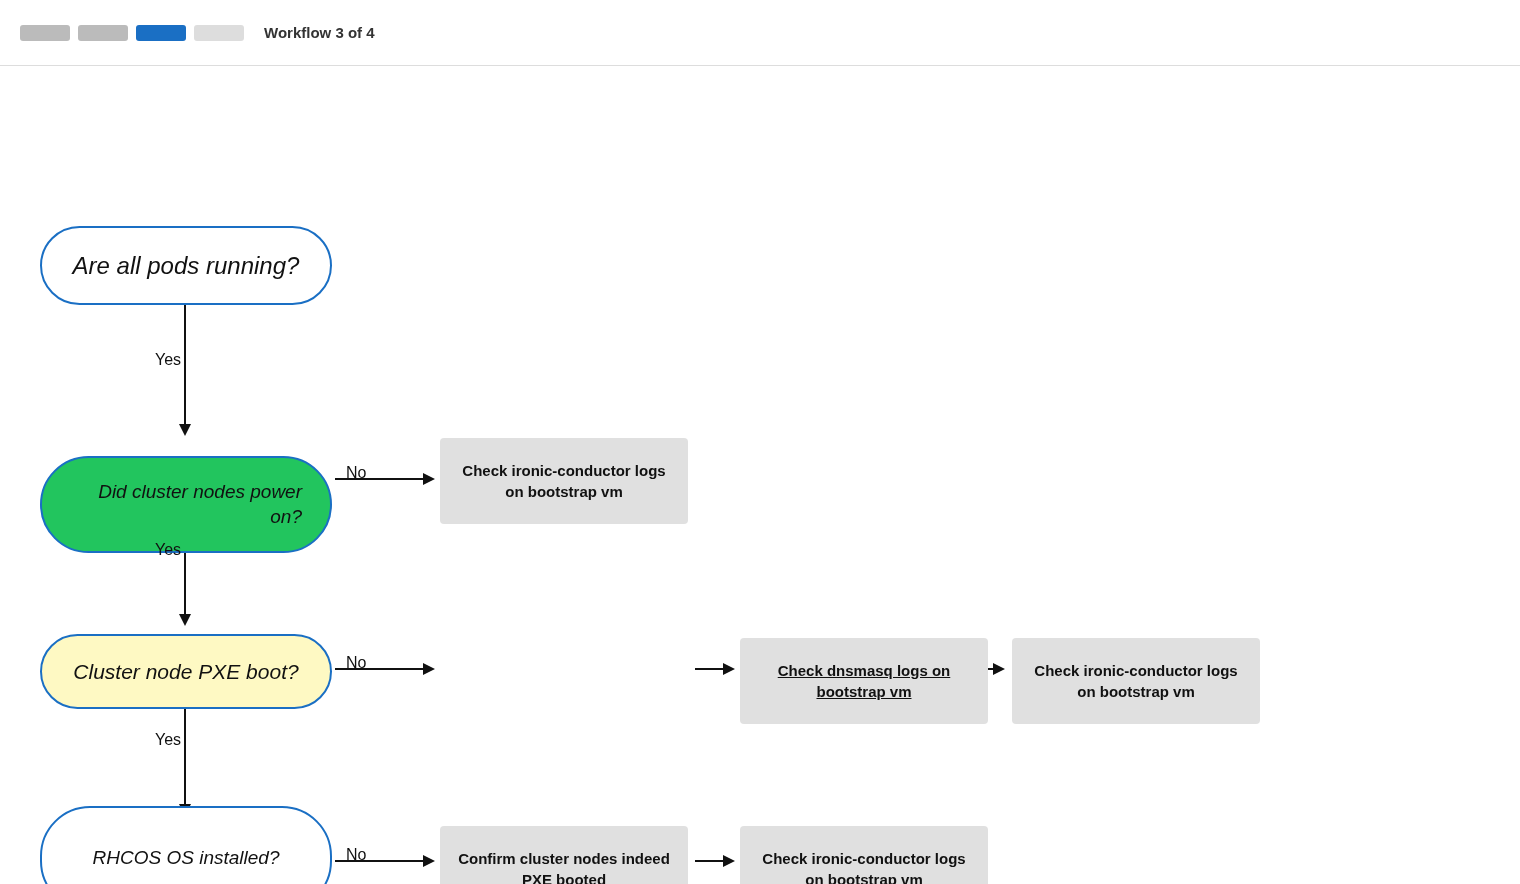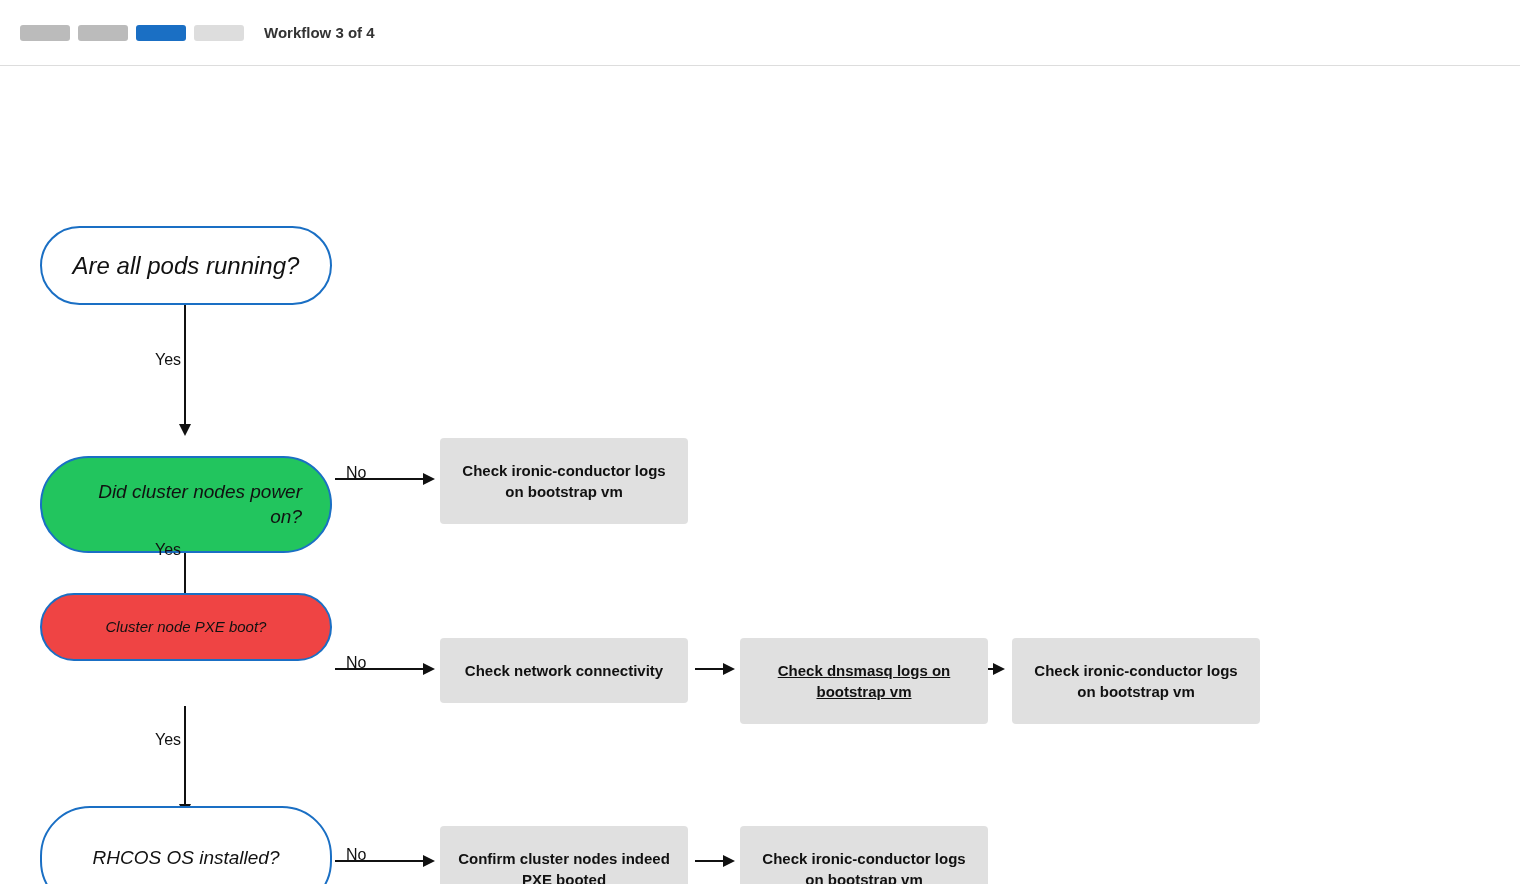--- a/index.html
+++ b/index.html
@@ -111,29 +111,26 @@
     </div>
 
     <div style="position:absolute; left:316px; top:358px; font-size:16px; font-weight:500;">No</div>
 
     <div style="position:absolute; left:410px; top:332px; background:#e0e0e0; border-radius:4px; padding:22px 18px; width:248px; text-align:center; font-size:15px; font-weight:600; line-height:1.4;">
       <span>Check ironic-conductor logs on bootstrap vm</span>
     </div>
 
     <div style="position:absolute; left:125px; top:435px; font-size:16px; font-weight:500;">Yes</div>
 
-    <div style="position:absolute; left:10px; top:487px; border:2.5px solid #1a6fc4; border-radius:50px; padding:22px 28px; width:292px; text-align:center; font-style:italic; font-size:15px; font-weight:500; line-height:1.3; background:#ef4444;">
+    <div style="position:absolute; left:10px; top:528px; border:2.5px solid #1a6fc4; border-radius:50px; padding:22px 28px; width:292px; text-align:center; font-style:italic; font-size:21px; font-weight:500; line-height:1.3; background:#fef9c3;">
       <span>Cluster node PXE boot?</span>
     </div>
 
     <div style="position:absolute; left:316px; top:548px; font-size:16px; font-weight:500;">No</div>
 
-    <div style="position:absolute; left:410px; top:532px; background:#e0e0e0; border-radius:4px; padding:22px 18px; width:248px; text-align:center; font-size:15px; font-weight:600; line-height:1.4;">
-      <span>Check network connectivity</span>
-    </div>
 
     <div style="position:absolute; left:710px; top:532px; background:#e0e0e0; border-radius:4px; padding:22px 18px; width:248px; text-align:center; font-size:15px; font-weight:600; line-height:1.4;text-decoration:underline;">
       <span>Check dnsmasq logs on bootstrap vm</span>
     </div>
 
     <div style="position:absolute; left:982px; top:532px; background:#e0e0e0; border-radius:4px; padding:22px 18px; width:248px; text-align:center; font-size:15px; font-weight:600; line-height:1.4;">
       <span>Check ironic-conductor logs on bootstrap vm</span>
     </div>
 
     <div style="position:absolute; left:125px; top:625px; font-size:16px; font-weight:500;">Yes</div>

